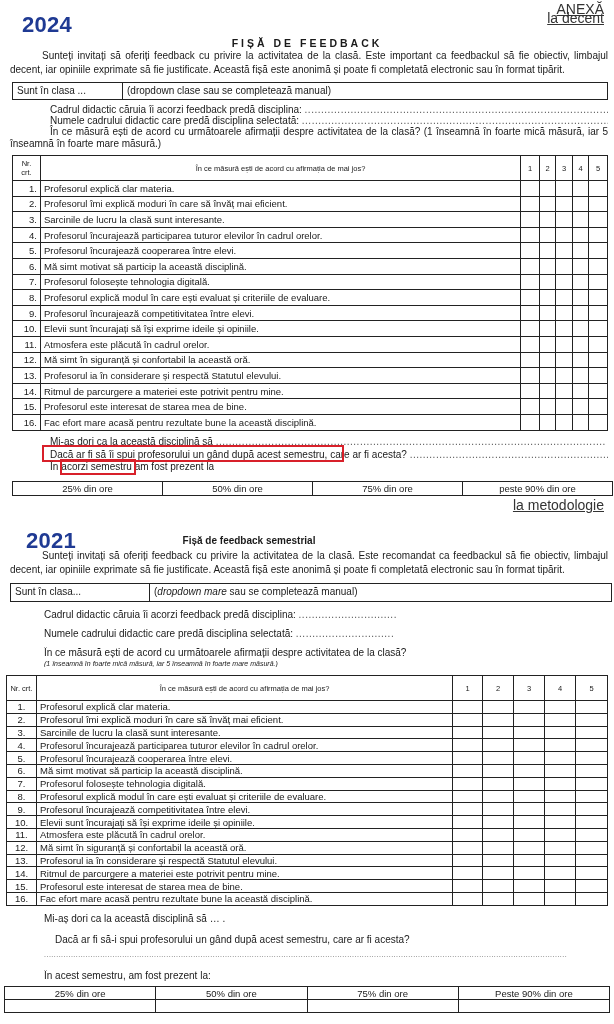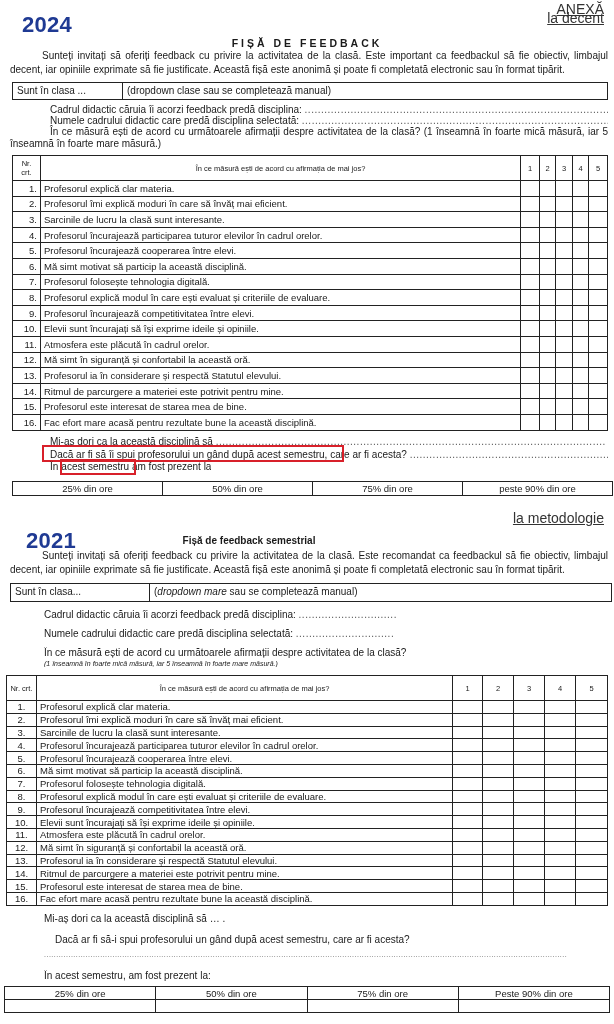--- a/index.html
+++ b/index.html
@@ -231,40 +231,40 @@
     <span class="dots"> .......................................................................................................................</span>
   </div>
   <div class="abs field-line" style="left:50px; top:449px; width:558px;">
     <span>Dacă ar fi să îi spui profesorului un gând după acest semestru,</span>
     <span>care ar fi acesta?</span>
     <span class="dots"> ...........................................................................</span>
   </div>
   <div class="red-box" style="left:42px; top:445px; width:302px; height:17px;"></div>
 
   <div class="abs field-line" style="left:50px; top:461px;">
-    <span>În</span><span style="display:inline-block;width:3px;"></span><span>acest semestru</span>
+    <span>În</span><span style="display:inline-block;width:3px;"></span><span>acorzi semestru</span>
     <span>am fost prezent la</span>
   </div>
   <div class="red-box" style="left:60px; top:459px; width:76px; height:16px;"></div>
 
   <table class="pct" style="left:12px; top:481px; width:601px; height:15px; border:1.5px solid #222;">
     <tbody>
         <tr>
       <td style="width:25%">25% din ore</td>
       <td style="width:25%">50% din ore</td>
       <td style="width:25%">75% din ore</td>
       <td style="width:25%">peste 90% din ore</td>
     </tr>
   </tbody>
     </table>
 </div>
 
 <div>
   <div class="abs year" style="left:26px; top:528px;">2021</div>
-  <div class="abs annex" style="right:10px; top:514px;">la metodologie</div>
+  <div class="abs annex" style="right:10px; top:501px;">la metodologie</div>
   <div class="abs title21" style="top:535px;">Fișă de feedback semestrial</div>
   <div class="abs intro" style="top:549px;"><span class="indent"></span><span>Sunteți invitați să oferiți feedback cu privire la activitatea de la clasă. Este recomandat ca feedbackul să fie obiectiv, limbajul decent, iar opiniile exprimate să fie justificate. Această fișă este anonimă și poate fi completată electronic sau în format tipărit.</span></div>
 
   <div class="abs class-box" style="left:10px; top:583px; width:602px; height:19px; border-width:1.2px;">
     <div class="c1" style="width:139px;">Sunt în clasa...</div>
     <div class="c2">(<span class="ital">dropdown mare</span> <span>sau se completează manual)</span></div>
   </div>
 
   <div class="abs field-line" style="left:44px; top:609px;">
     <span>Cadrul didactic căruia îi acorzi feedback predă disciplina:</span>

